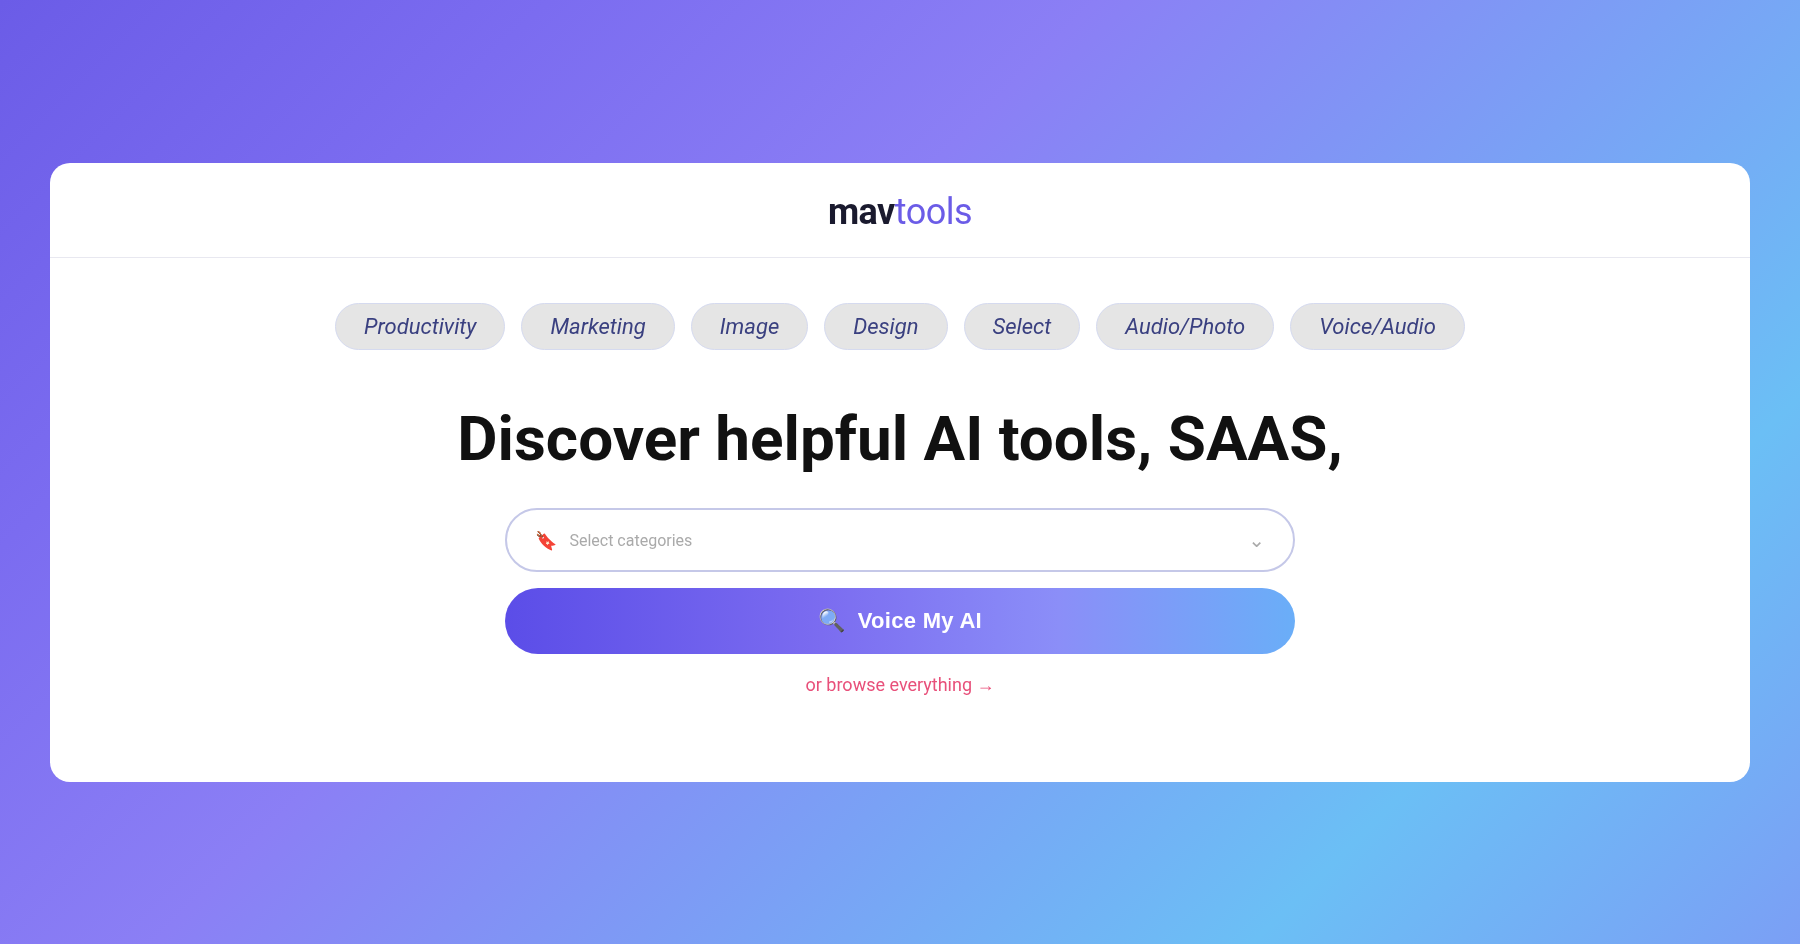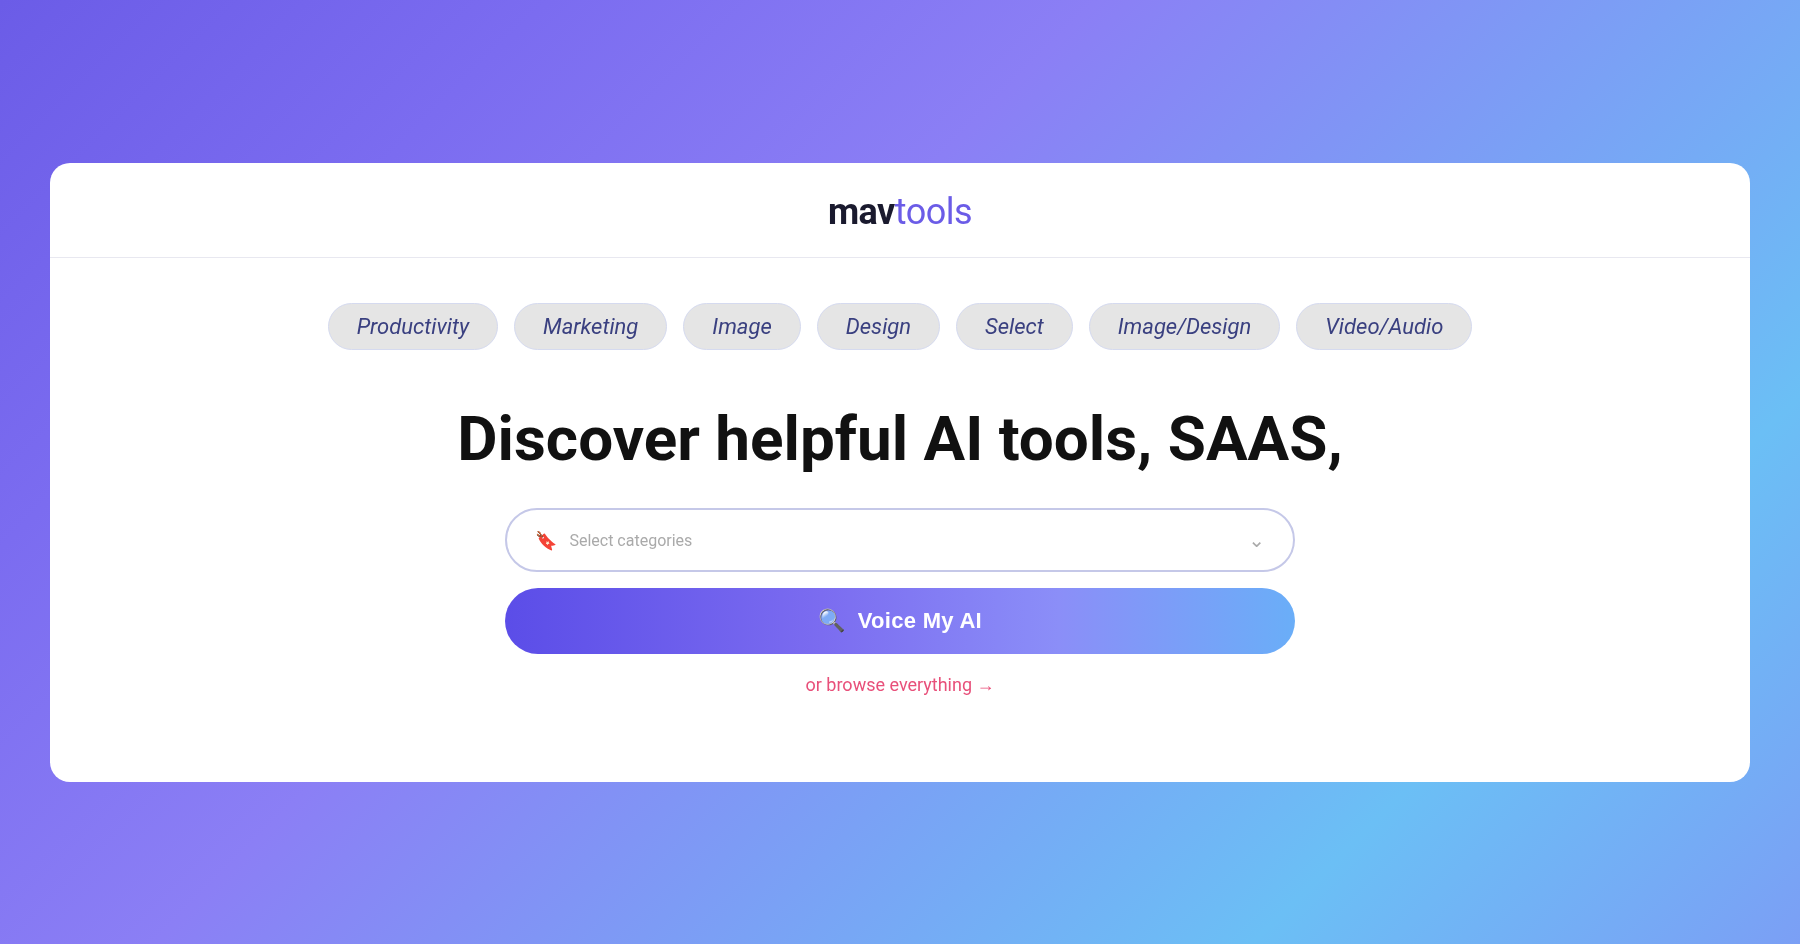--- a/index.html
+++ b/index.html
@@ -178,22 +178,22 @@
   </div>
 
   <div class="main-content">
 
     <div class="categories-row">
       <div class="category-pill">Productivity</div>
       <div class="category-pill">Marketing</div>
       <div class="category-pill">Image</div>
       <div class="category-pill">Design</div>
       <div class="category-pill">Select</div>
-      <div class="category-pill">Image/Design</div>
-      <div class="category-pill">Video/Audio</div>
+      <div class="category-pill">Audio/Photo</div>
+      <div class="category-pill">Voice/Audio</div>
     </div>
 
     <div class="headline">
       <span>Discover helpful AI tools, SAAS,</span><br>
     </div>
 
     <div class="search-section">
 
       <div class="category-select">
         <div class="category-select-left">

